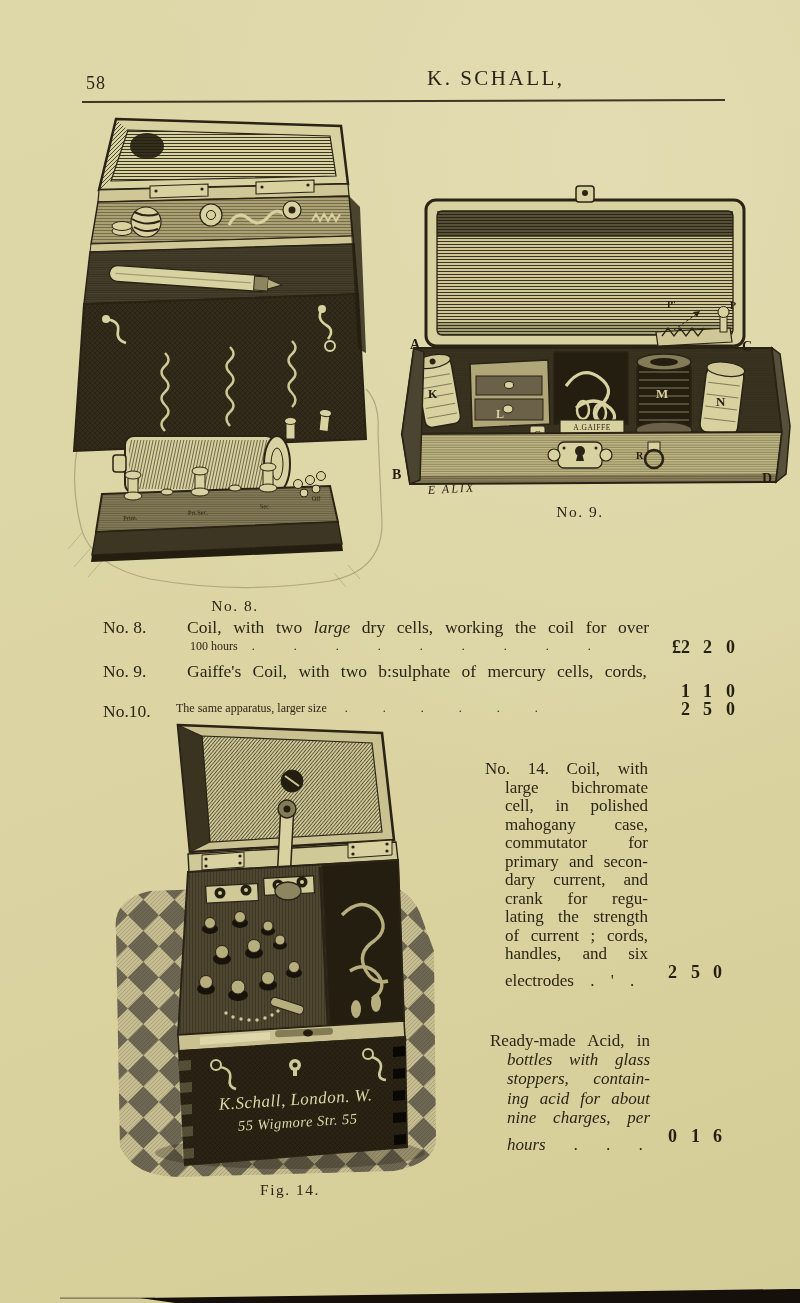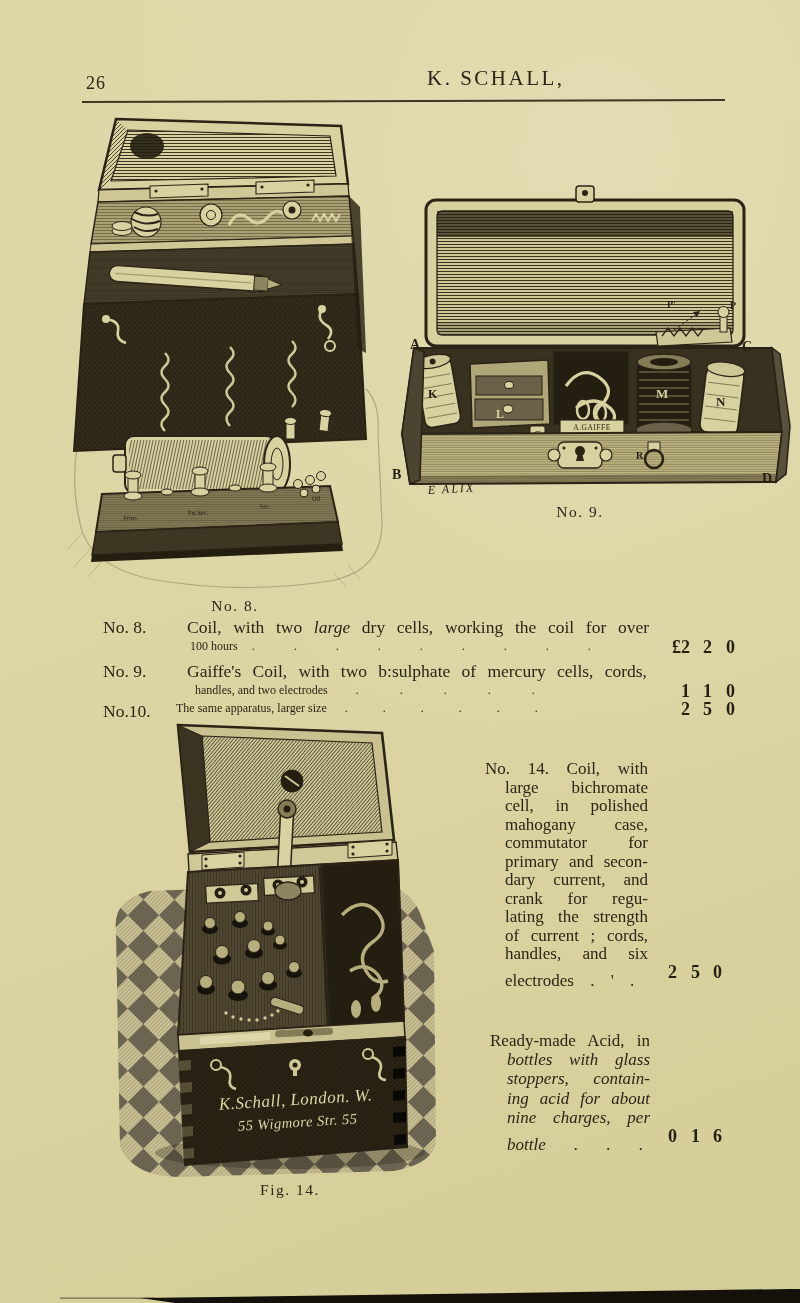--- a/index.html
+++ b/index.html
@@ -40,21 +40,21 @@
   .col .last{text-align-last:left;margin-top:8px;-moz-text-align-last:left;}
   .col14 .last{word-spacing:12px;}
   .colacid .last{word-spacing:24px;}
   svg text{font-family:"Liberation Serif","DejaVu Serif",serif;}
 </style>
 </head>
 <body>
 
 <div class="page">
 
-  <div class="abs pgnum" style="left:86px;top:73px">26</div>
+  <div class="abs pgnum" style="left:86px;top:73px">58</div>
   <div class="abs htitle" style="left:427px;top:66px;width:200px">K. SCHALL,</div>
   <div class="abs hrule" style="left:82px;top:100px;width:643px"></div>
 
   <svg class="abs" style="left:30px;top:103px" width="380" height="500" viewBox="0 0 380 500">
     <defs>
       <pattern id="hlA" width="4" height="3" patternUnits="userSpaceOnUse">
           <line x1="0" y1="1.5" x2="4" y2="1.5" stroke="#2a2414" stroke-width="0.9"></line>
         </pattern>
       <pattern id="hlA2" width="4" height="2.3" patternUnits="userSpaceOnUse">
           <line x1="0" y1="1" x2="4" y2="1" stroke="#241e10" stroke-width="0.8"></line>
@@ -298,21 +298,20 @@
   <div class="abs lbody jl" style="left:171px;top:617px;width:462px"><span>Coil, with two </span><span class="em">large</span><span> dry cells, working the coil for over</span></div>
   <div class="abs contline" style="left:190px;top:639px"><span>100 hours</span><span class="leader ld1">. . . . . . . . .</span></div>
   <div class="price" style="left:640px;top:637px">
       <span class="c1">£2</span>
       <span class="c2">2</span>
       <span class="c3">0</span>
     </div>
 
   <div class="abs lno" style="left:103px;top:661px">No. 9.</div>
   <div class="abs lbody jl" style="left:171px;top:661px;width:460px">Gaiffe's Coil, with two b:sulphate of mercury cells, cords,</div>
-  <div class="abs contline" style="left:195px;top:683px"><span>handles, and two electrodes</span><span class="leader ld2">. . . . .</span></div>
   <div class="price" style="left:640px;top:681px">
       <span class="c1">1</span>
       <span class="c2">1</span>
       <span class="c3">0</span>
     </div>
 
   <div class="abs lno" style="left:103px;top:701px">No.10.</div>
   <div class="abs contline" style="left:176px;top:701px"><span>The same apparatus, larger size</span><span class="leader ld3">. . . . . .</span></div>
   <div class="price" style="left:640px;top:699px">
       <span class="c1">2</span>
@@ -490,21 +489,21 @@
       <span class="c2">5</span>
       <span class="c3">0</span>
     </div>
 
   <div class="col colacid" style="left:490px;top:1031px;width:160px">
     <div class="bl">Ready-made Acid, in</div>
     <div class="bl ind">bottles with glass</div>
     <div class="bl ind">stoppers, contain-</div>
     <div class="bl ind">ing acid for about</div>
     <div class="bl ind">nine charges, per</div>
-    <div class="bl ind last">bottle . . .</div>
+    <div class="bl ind last">hours . . .</div>
   </div>
   <div class="price small" style="left:635px;top:1126px">
       <span class="c1">0</span>
       <span class="c2">1</span>
       <span class="c3">6</span>
     </div>
 
   <svg class="abs" style="left:0;top:1288px" width="800" height="15" viewBox="0 0 800 15">
     <rect x="60" y="9.5" width="95" height="1.3" fill="#3a3424" opacity="0.6"></rect>
     <polygon points="140,10 790,1 800,1 800,15 175,15" fill="#15110a"></polygon>

